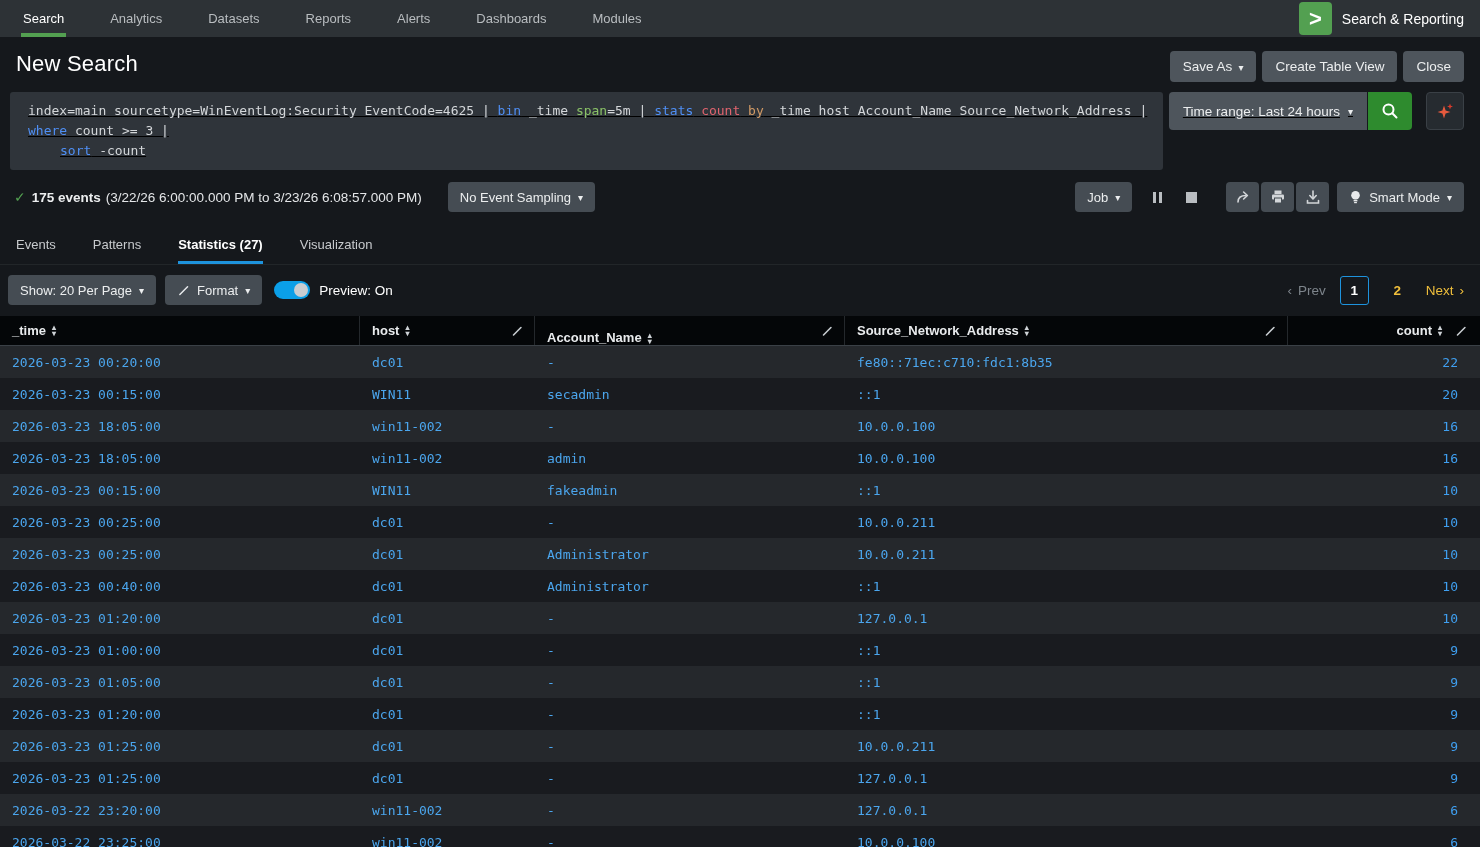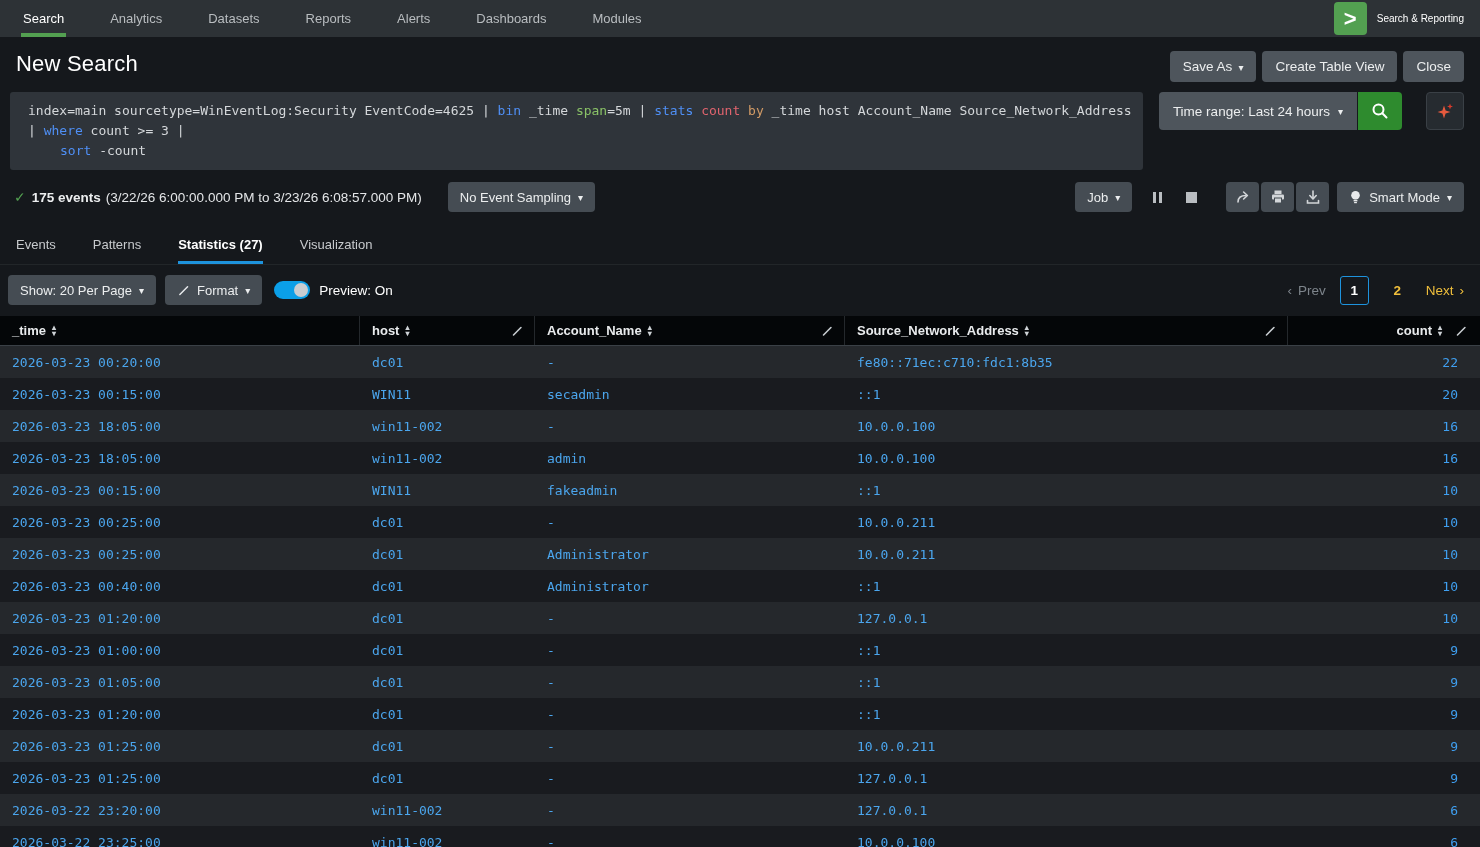--- a/index.html
+++ b/index.html
@@ -12,33 +12,33 @@
   .nav { display:flex; }
   .nav-item { position:relative; display:flex; align-items:center; padding:0 16px;
               margin:0 7px; color:#b9bdc0; font-size:13px; cursor:pointer; }
   .nav-item.active { color:#fff; }
   .nav-item.active::after { content:""; position:absolute; left:14px; right:14px;
               bottom:0; height:4px; background:#53a051; }
   .appbar-right { margin-left:auto; display:flex; align-items:center; padding-right:16px; gap:10px; }
   .app-logo { width:33px; height:33px; background:#53a051; border-radius:4px; color:#fff;
               display:flex; align-items:center; justify-content:center;
               font-size:22px; font-weight:bold; }
-  .app-name { color:#fff; font-size:10px; }
+  .app-name { color:#fff; font-size:14px; }
 
   
   .page-head { padding:14px 16px 0 16px; display:flex; align-items:flex-start; }
   .page-title { color:#fff; font-size:22px; font-weight:normal; letter-spacing:.2px; }
   .head-actions { margin-left:auto; display:flex; gap:6px; }
   .btn { background:#4e555c; color:#eceeef; border:none; border-radius:4px; height:31px;
          padding:0 13px; font-size:13.5px; display:inline-flex; align-items:center; gap:6px;
          cursor:pointer; font-family:inherit; }
   .caret { font-size:10px; line-height:1; position:relative; top:1px; }
 
   
-  .search-row { display:flex; align-items:flex-start; padding:10px 16px 0 10px; gap:16px; }
+  .search-row { display:flex; align-items:flex-start; padding:10px 16px 0 10px; gap:6px;text-decoration:underline; }
   .query-box { flex:1; min-height:57px; background:#2f343a; border-radius:3px;
                padding:9px 0 9px 18px; color:#d4d7da; font-size:13px; line-height:20px; cursor:text; }
   .q-line2 { padding-left:32px; }
   .tok-command { color:#4f8ff5; }
   .tok-function { color:#e0646e; }
   .tok-keyword { color:#d19a66; }
   .tok-modifier { color:#8ac267; }
   .tok-plain { color:#d4d7da; }
   .time-group { display:flex; }
   .time-range-btn { height:38px; background:#4e555c; border-radius:4px 0 0 4px; color:#eceeef;
@@ -95,21 +95,21 @@
   
   .tbl-head { display:flex; height:30px; background:#040608; border-bottom:1px solid #3a4046; }
   .th { position:relative; display:flex; align-items:center; padding:0 12px; color:#e9ebed;
         font-size:13px; font-weight:bold; border-right:1px solid #24282c; cursor:pointer; }
   .th:last-child { border-right:none; }
   .th.num { justify-content:flex-end; }
   .sort { display:inline-flex; flex-direction:column; margin-left:6px; color:#cfd3d7; }
   .sort span { font-size:8px; line-height:6px; height:6px; }
   .pencil { position:absolute; right:10px; top:50%; transform:translateY(-50%); cursor:pointer; }
   .th.num .pencil { position:static; transform:none; margin-left:12px; }
-  .c0 { width:360px; } .c1 { width:175px; } .c2 { width:310px; } .c3 { width:443px; } .c4 { width:192px; }
+  .c0 { width:360px; } .c1 { width:175px; } .c2 { width:310px;align-items:flex-end; } .c3 { width:443px; } .c4 { width:192px; }
   .row { display:flex; height:32px; }
   .row:nth-child(odd) { background:#25282c; }
   .row:nth-child(even) { background:#191b1f; }
   .td { display:flex; align-items:center; padding:0 12px; color:#4ba6ee; font-size:13px;
         font-family:"DejaVu Sans Mono", monospace; overflow:hidden; white-space:nowrap; cursor:pointer; }
   .td.num { justify-content:flex-end; padding-right:22px; color:#3f9ff0; }
 </style>
 </head>
 <body>
 

